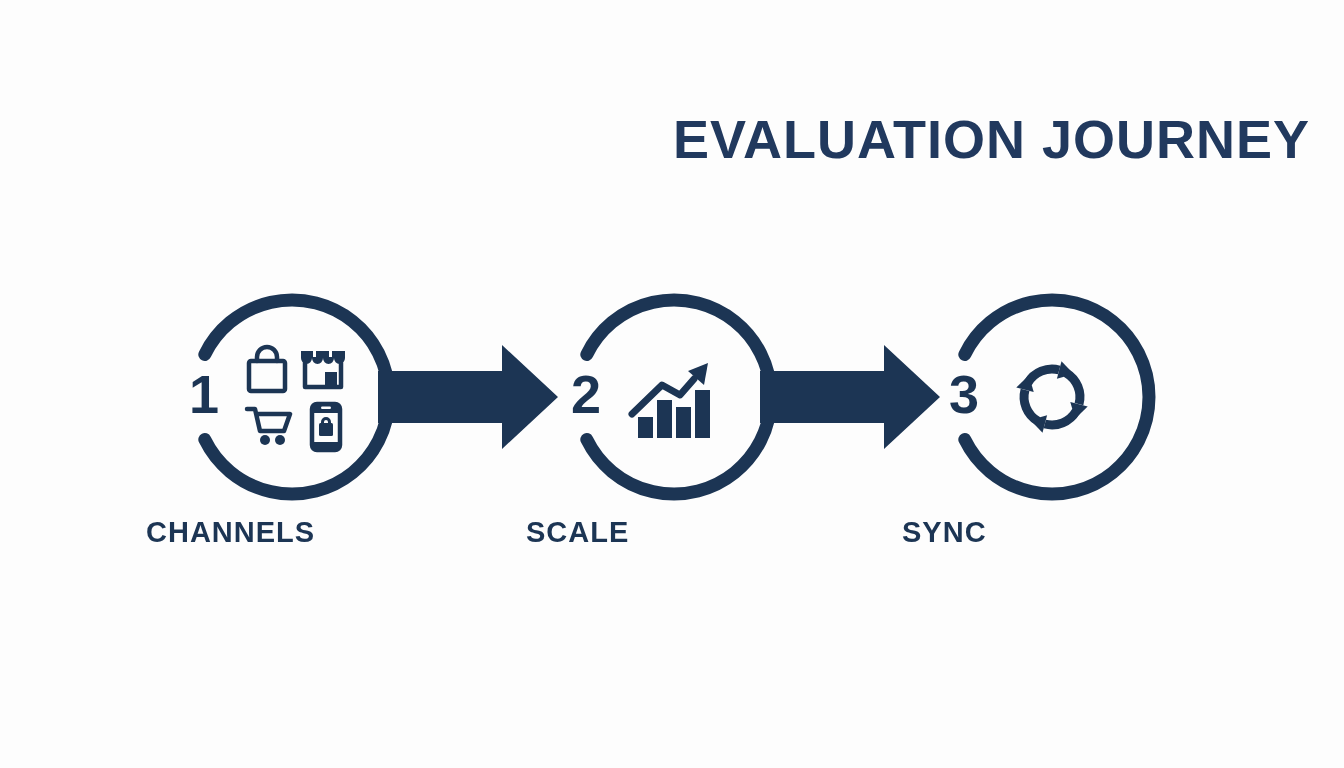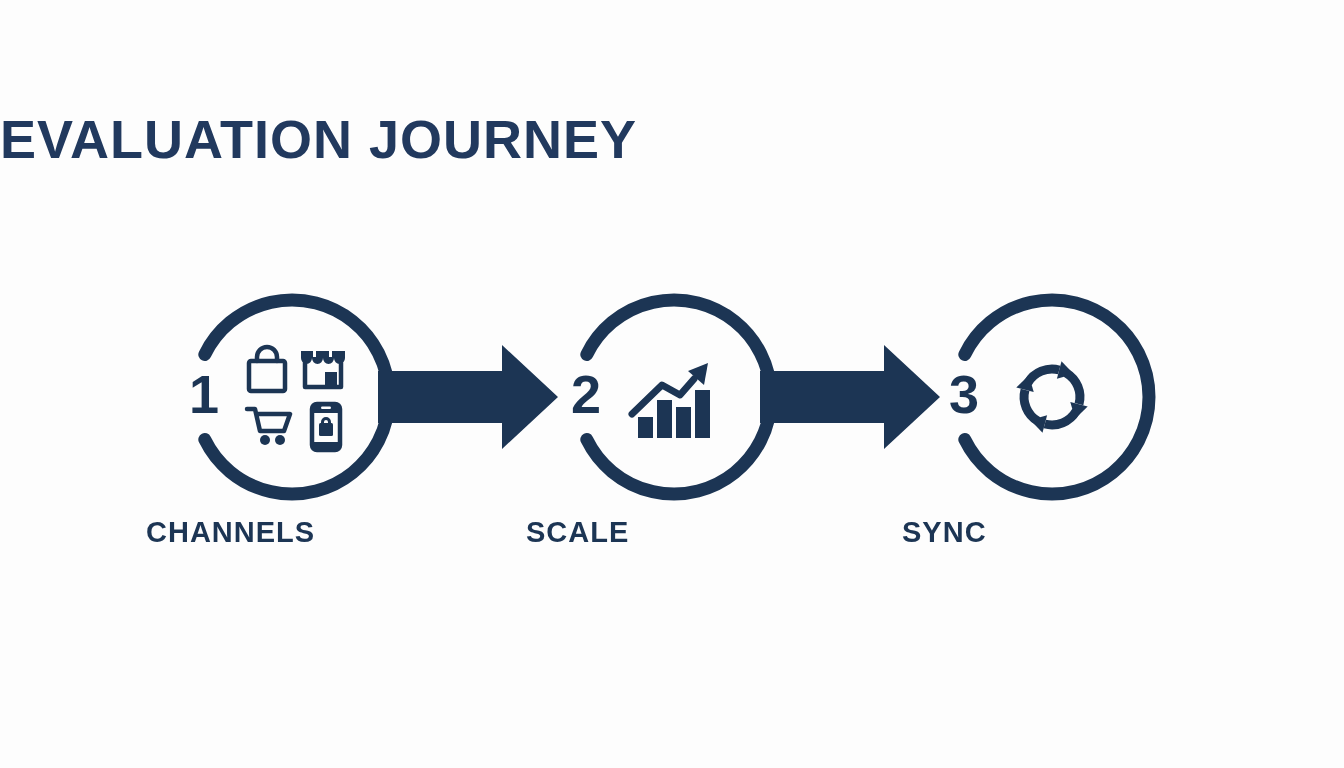--- a/index.html
+++ b/index.html
@@ -6,21 +6,21 @@
     margin: 0; padding: 0;
     width: 1344px; height: 768px;
     background: var(--background, #fdfdfd);
     font-family: "Liberation Sans", sans-serif;
     overflow: hidden;
   }
   .stage { position: relative; width: 1344px; height: 768px; }
 
   .title {
     position: absolute; left: 0; top: 108px; width: 1310px;
-    text-align: left;
+    text-align: right;
     font-size: 54px; font-weight: bold; letter-spacing: 1px;
     color: var(--title, #21395e);
   }
 
   .step-svg { position: absolute; width: 220px; height: 220px; }
   .svg-step1 { left: 182px; top: 287px; }
   .svg-step2 { left: 564px; top: 287px; }
   .svg-step3 { left: 942px; top: 287px; }
 
   .arrow-svg { position: absolute; width: 180px; height: 104px; top: 345px; }

